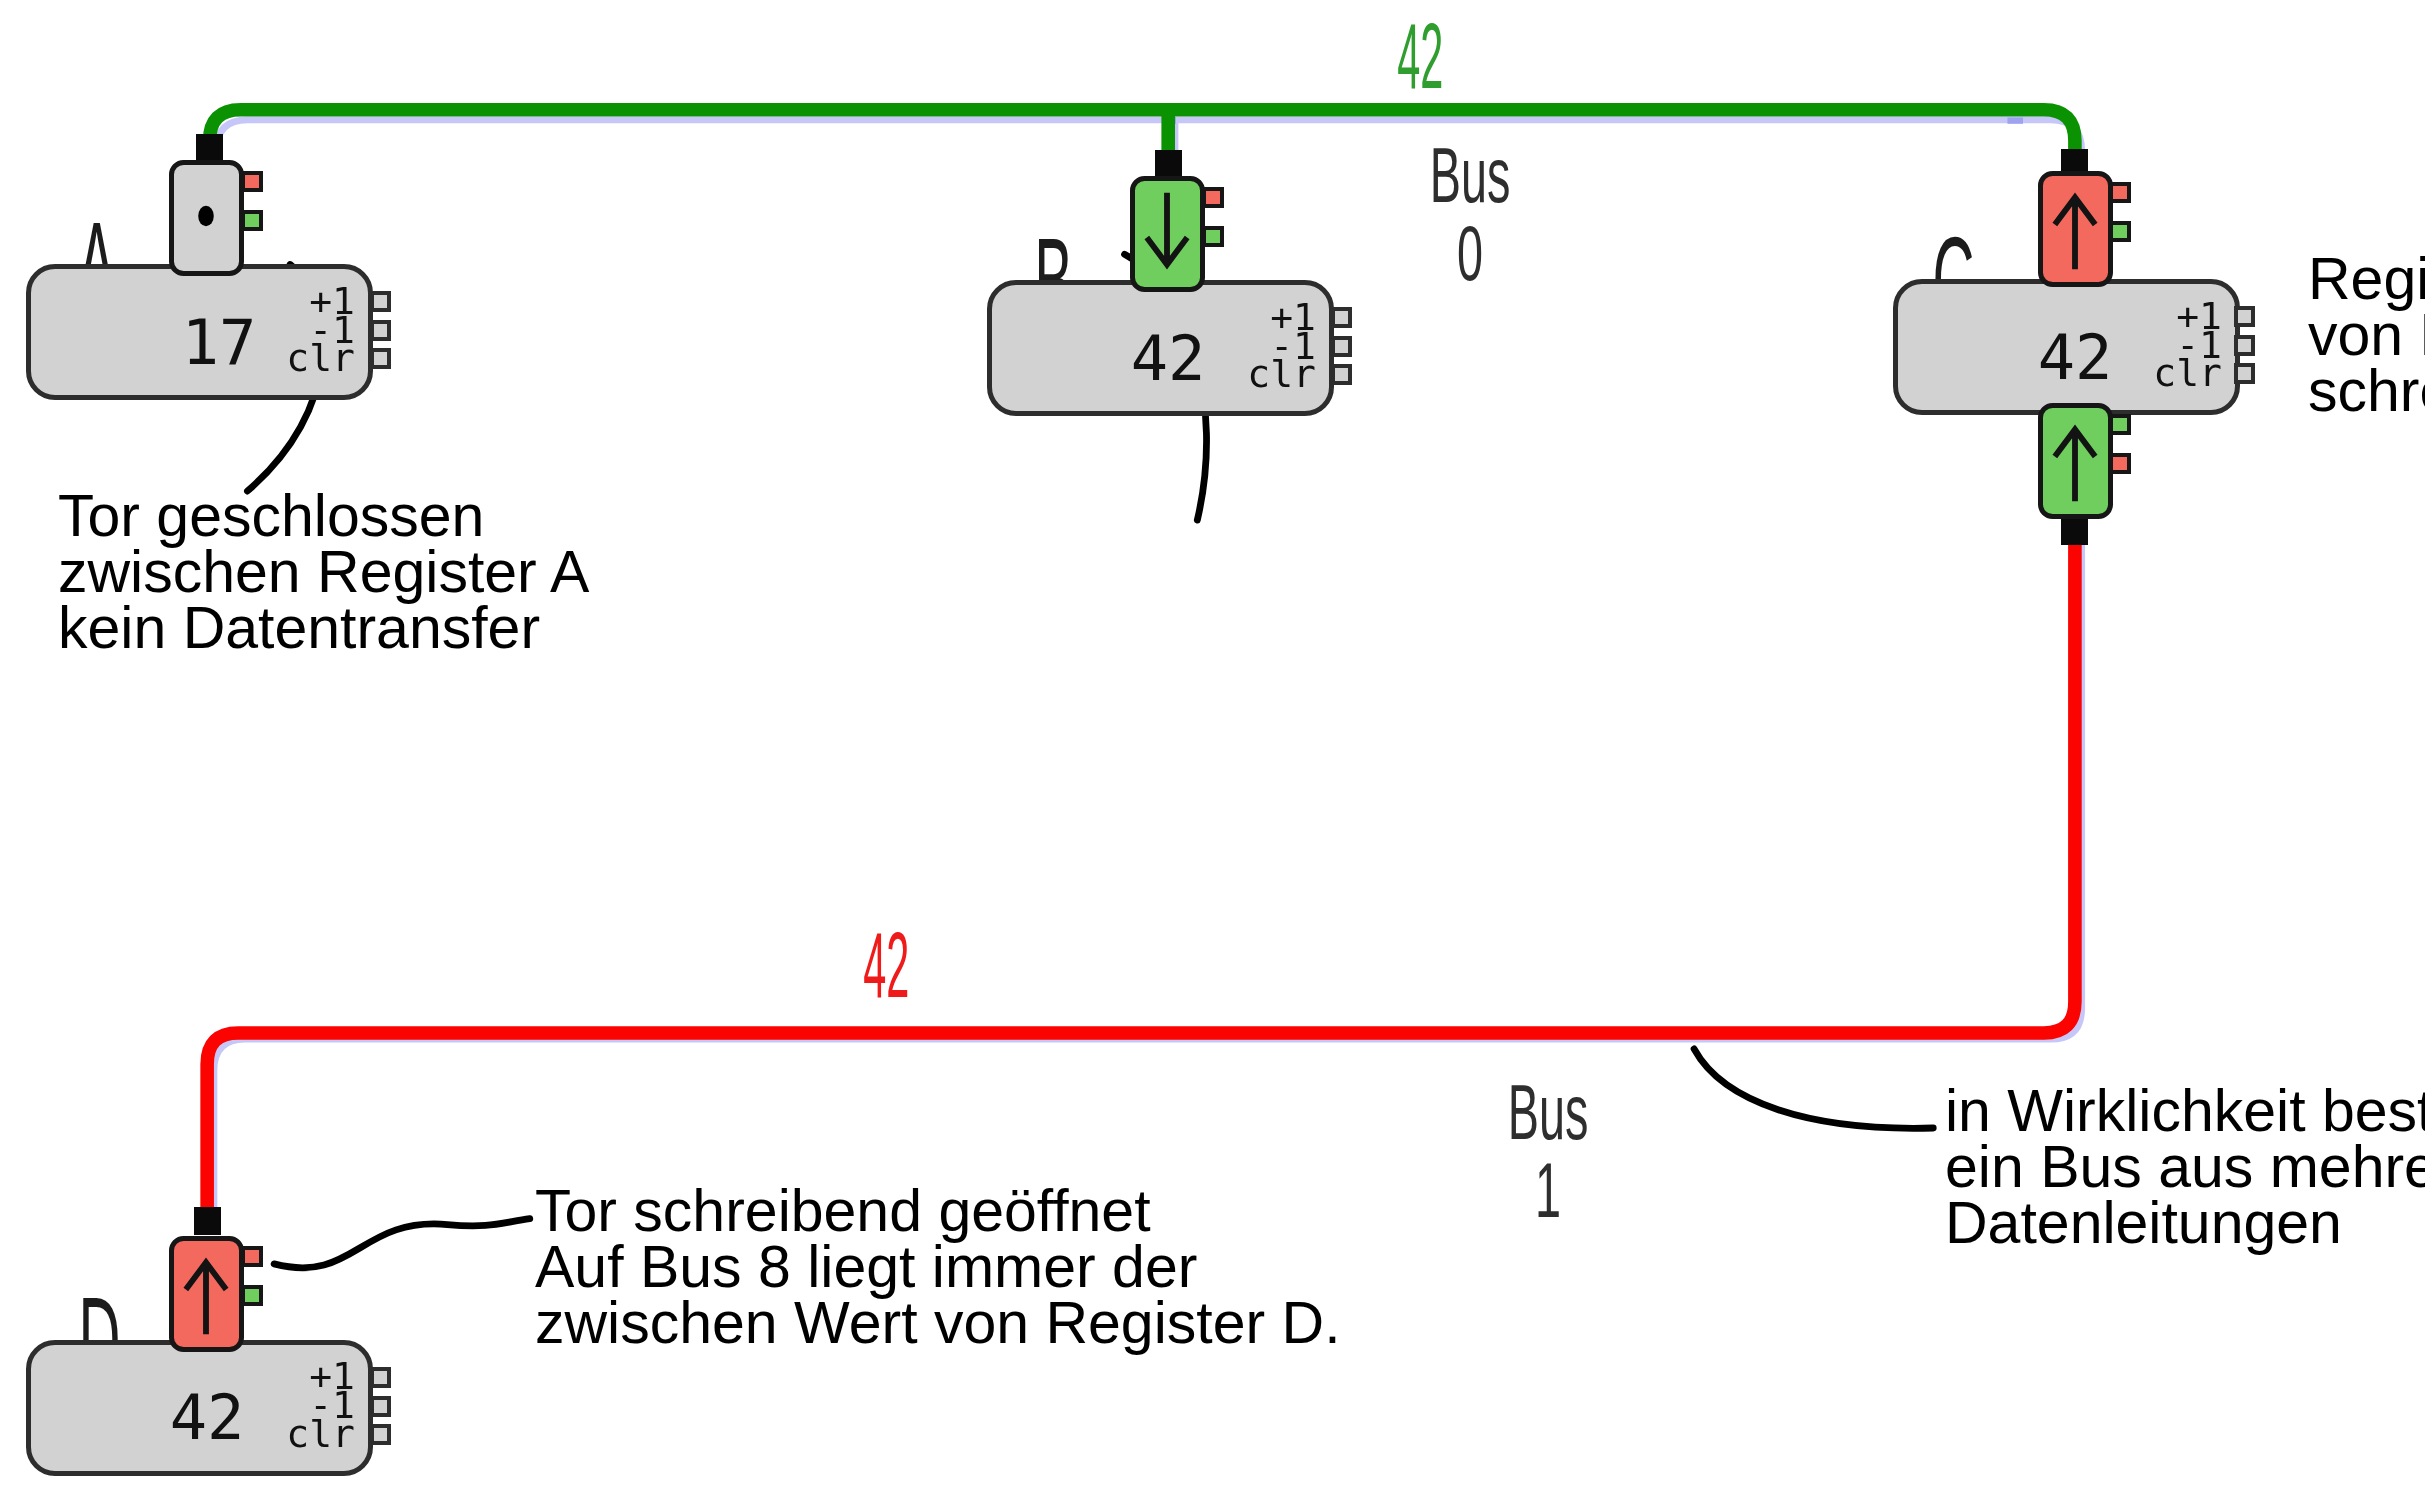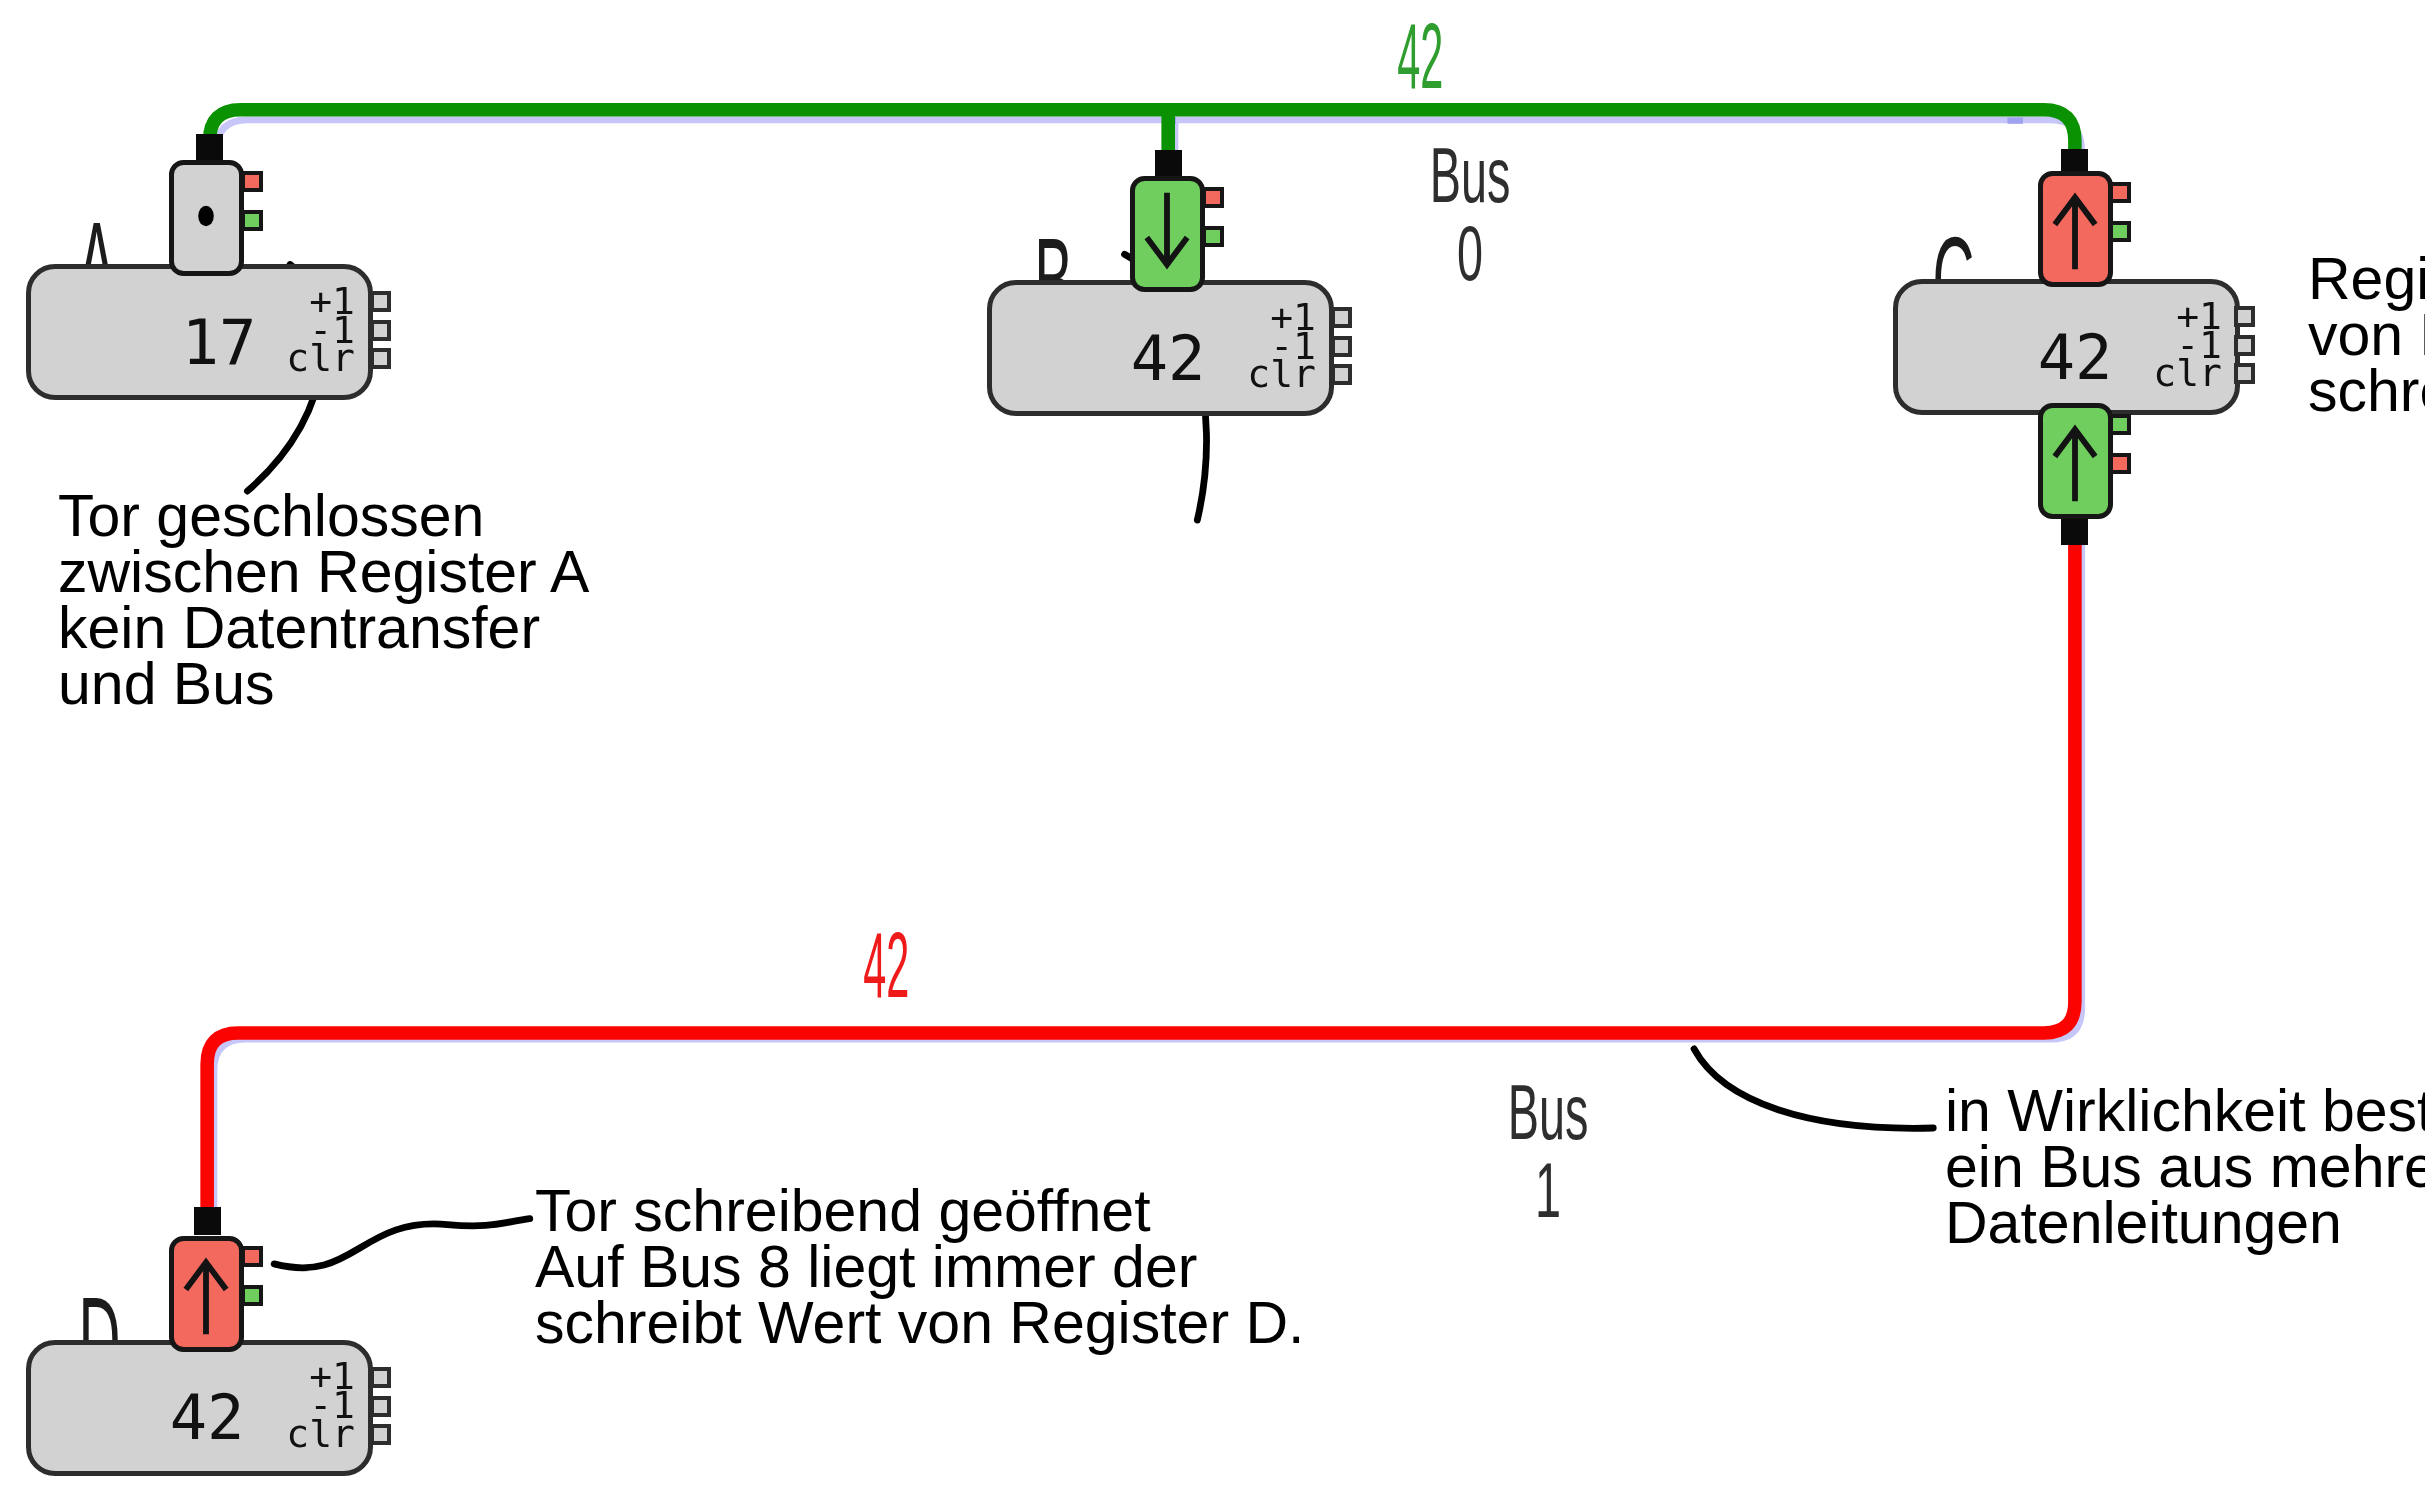--- a/index.html
+++ b/index.html
@@ -138,34 +138,33 @@
 
   <div class="abs narrow bus-value" style="left:1372px;top:10.2px;color:#2f9e2f;">42</div>
   <div class="abs narrow bus-label" style="left:1397px;top:136px;">Bus 0</div>
   <div class="abs narrow bus-value" style="left:838px;top:919px;color:#ef1b1b;">42</div>
   <div class="abs narrow bus-label" style="left:1475px;top:1073px;">Bus 1</div>
 
   <div class="note right" style="left:58px;top:488px;width:626px;">
     <div>Tor geschlossen</div>
     <div>zwischen Register A</div>
     <div>kein Datentransfer</div>
-    <div>und Bus</div>
   </div>
 
 
   <div class="note" style="left:2308px;top:251px;">
     <div>Register C liest</div>
     <div>von Bus 1 und</div>
     <div>schreibt auf Bus 0.</div>
   </div>
 
   <div class="note" style="left:535px;top:1183px;">
     <div>Tor schreibend geöffnet</div>
     <div>Auf Bus 8 liegt immer der</div>
-    <div>schreibt Wert von Register D.</div>
+    <div>zwischen Wert von Register D.</div>
   </div>
 
   <div class="note" style="left:1945px;top:1083px;">
     <div>in Wirklichkeit besteht</div>
     <div>ein Bus aus mehreren</div>
     <div>Datenleitungen</div>
   </div>
 
 </div>
 

